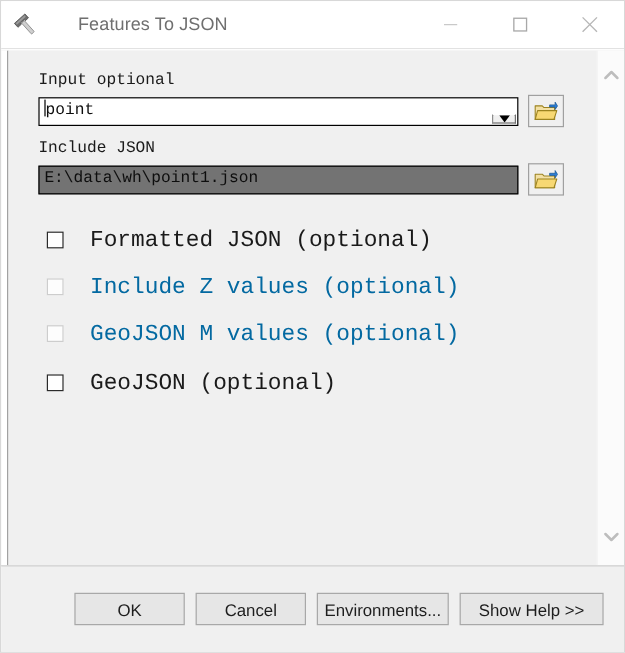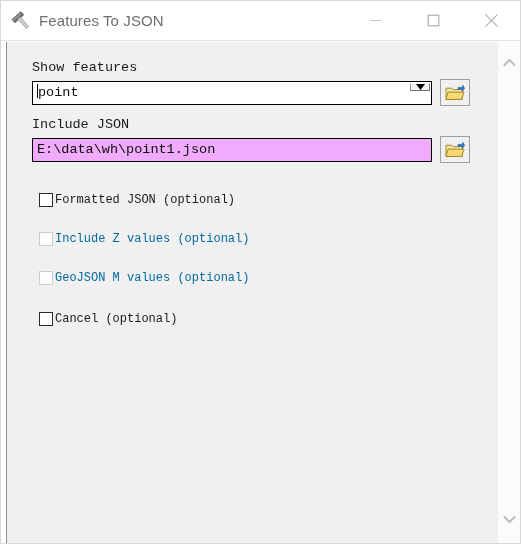--- a/index.html
+++ b/index.html
@@ -43,20 +43,21 @@
     margin-right: 6px;
     flex: 0 0 auto;
     display: block;
   }
   .title-text {
     font-family: "Liberation Sans", sans-serif;
     font-size: 15px;
     color: #6f6f6f;
     letter-spacing: 0.1px;
     white-space: nowrap;
+    margin-left: 26px;
   }
   .win-controls {
     position: absolute;
     right: 0;
     top: 0;
     height: 39px;
     display: flex;
     align-items: stretch;
   }
   .win-btn {
@@ -138,21 +139,21 @@
   }
 
   
   .combo {
     width: 400px;
     height: 24px;
     box-sizing: border-box;
     background: #ffffff;
     border: 1px solid #000000;
     display: flex;
-    align-items: flex-start;
+    align-items: flex-end;
     position: relative;
   }
   .combo-text {
     flex: 1 1 auto;
     font-family: "Liberation Mono", "DejaVu Sans Mono", monospace;
     font-size: 13.5px;
     color: #0d0d0d;
     line-height: 22px;
     padding-left: 4px;
     white-space: nowrap;
@@ -180,21 +181,21 @@
     justify-content: center;
     margin: 1px 1px 1px 0;
     box-sizing: border-box;
   }
 
   
   .textbox {
     width: 400px;
     height: 24px;
     box-sizing: border-box;
-    background: #f0abfc;
+    background: #737373;
     border: 1px solid #000000;
     font-family: "Liberation Mono", "DejaVu Sans Mono", monospace;
     font-size: 13.5px;
     color: #0d0d0d;
     line-height: 22px;
     padding-left: 4px;
     white-space: nowrap;
     overflow: hidden;
   }
 
@@ -231,24 +232,25 @@
     border: 1px solid #2b2b2b;
     flex: 0 0 auto;
     margin-right: 2px;
   }
   .checkbox.disabled {
     border: 1px solid #cdcdcd;
     background: #fdfdfd;
   }
   .check-label {
     font-family: "Liberation Mono", "DejaVu Sans Mono", monospace;
-    font-size: 12px;
+    font-size: 19px;
     color: #1a1a1a;
     line-height: 16px;
     white-space: nowrap;
+    margin-left: 20px;
   }
   .check-label.disabled { color: #0369a1; }
 
   
   .footer {
     height: 72px;
     min-height: 72px;
     background: #f0f0f0;
     border-top: 1px solid #c8c8c8;
     display: flex;
@@ -312,21 +314,21 @@
       </button>
     </div>
   </div>
 
   <div class="content-wrap">
     <div class="left-edge"></div>
 
     <div class="panel">
 
       <div class="field-group">
-        <div class="field-label">Show features</div>
+        <div class="field-label">Input optional</div>
         <div class="field-row">
           <div class="combo">
             <div class="combo-text"><span class="caret"></span><span>point</span></div>
             <div class="combo-arrow">
               <svg width="9" height="6" viewBox="0 0 9 6">
                 <polygon points="0,0 9,0 4.5,6" fill="#000000"></polygon>
               </svg>
             </div>
           </div>
           <button class="browse-btn">
@@ -367,33 +369,39 @@
         <span class="check-label disabled">Include Z values (optional)</span>
       </div>
 
       <div class="check-row">
         <span class="checkbox disabled"></span>
         <span class="check-label disabled">GeoJSON M values (optional)</span>
       </div>
 
       <div class="check-row" style="margin-top:21px;">
         <span class="checkbox"></span>
-        <span class="check-label">Cancel (optional)</span>
+        <span class="check-label">GeoJSON (optional)</span>
       </div>
 
     </div>
 
     <div class="scrollbar">
       <div class="scroll-arrow">
         <svg width="13" height="9" viewBox="0 0 13 9">
           <polyline points="1.5,7 6.5,2 11.5,7" fill="none" stroke="#bdbdbd" stroke-width="2.1" stroke-linecap="round" stroke-linejoin="round"></polyline>
         </svg>
       </div>
       <div class="scroll-arrow">
         <svg width="13" height="9" viewBox="0 0 13 9">
           <polyline points="1.5,2 6.5,7 11.5,2" fill="none" stroke="#bdbdbd" stroke-width="2.1" stroke-linecap="round" stroke-linejoin="round"></polyline>
         </svg>
       </div>
     </div>
   </div>
 
+  <div class="footer">
+    <button class="dlg-btn w-ok">OK</button>
+    <button class="dlg-btn w-cancel">Cancel</button>
+    <button class="dlg-btn w-env">Environments...</button>
+    <button class="dlg-btn w-help">Show Help &gt;&gt;</button>
+  </div>
 
 </div>
 
 </body></html>

